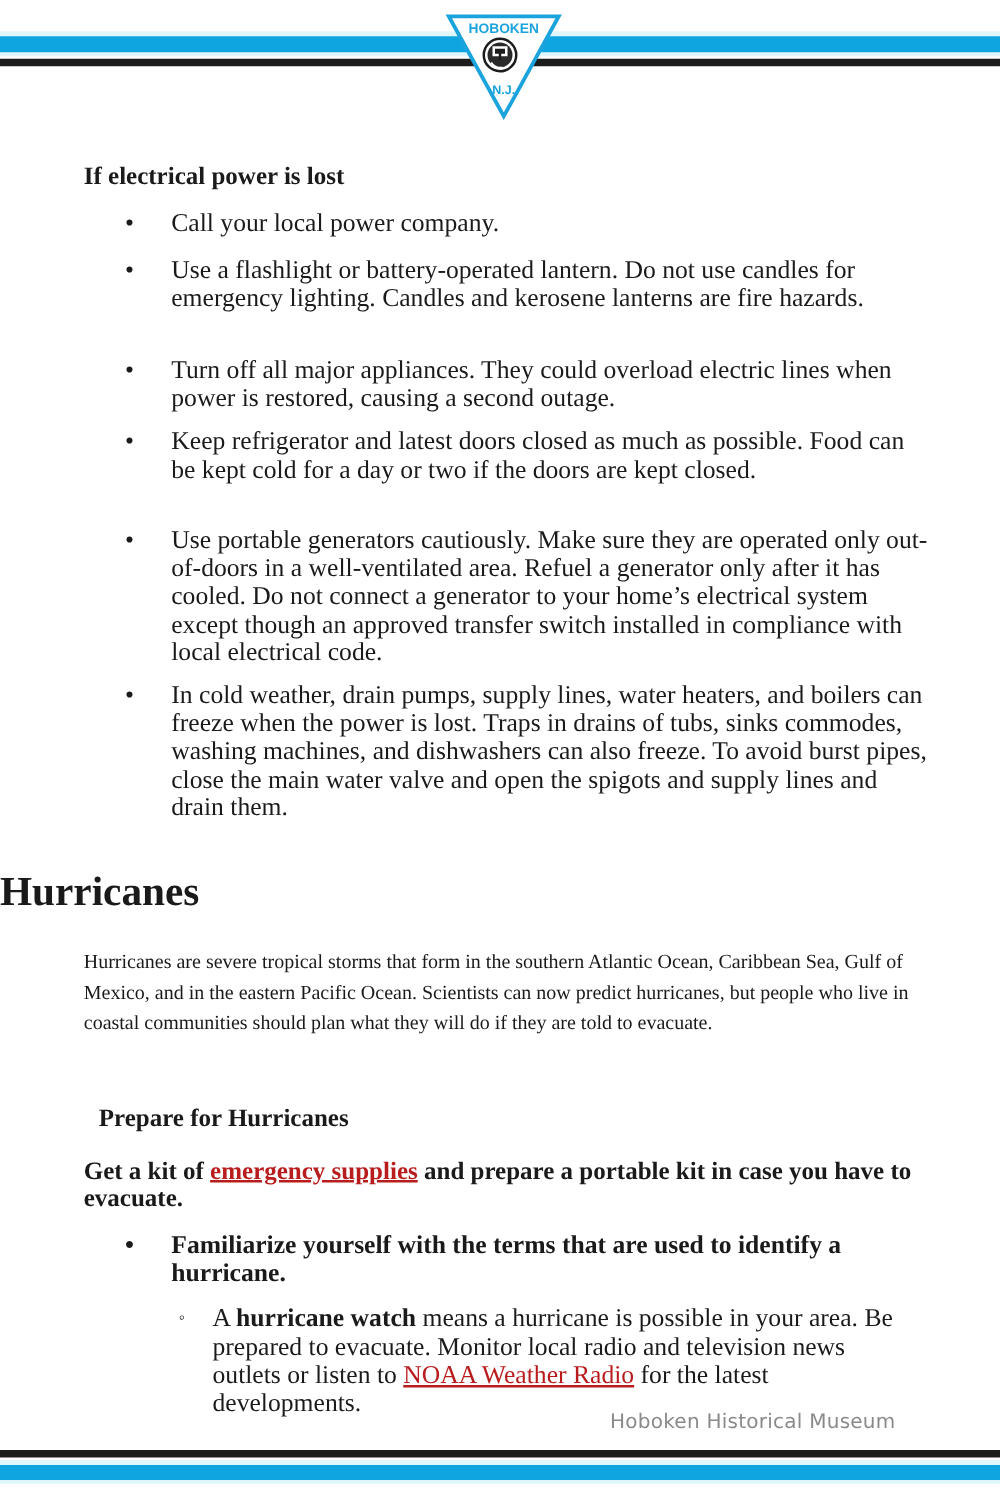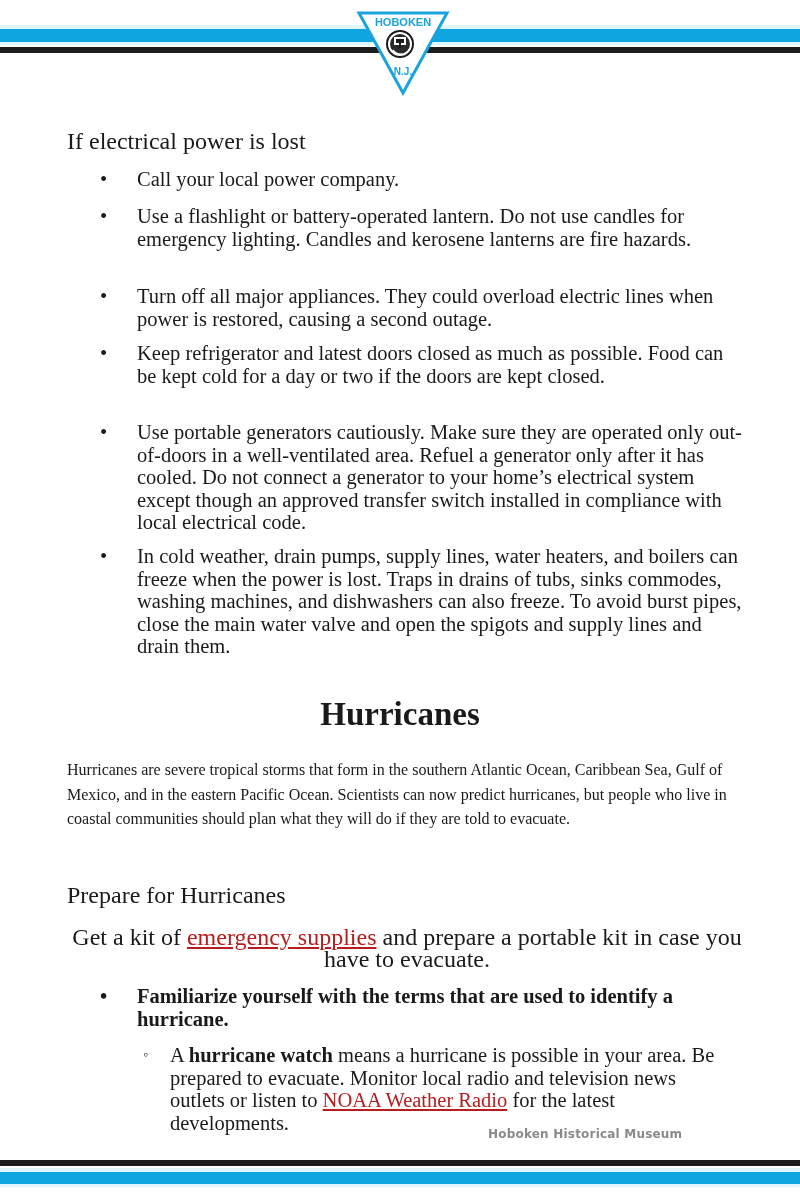--- a/index.html
+++ b/index.html
@@ -9,35 +9,35 @@
     font-family:"Liberation Serif", "DejaVu Serif", serif;
     color:#1a1a1a;
   }
   .stripe { position:absolute; left:0; width:800px; }
   .s-cyan-light { background:#dff6fb; }
   .s-blue { background:#0ea5e0; }
   .s-black { background:#1c1c1c; }
 
   .logo { position:absolute; left:356px; top:10px; width:94px; height:86px; }
 
-  .h-sub { position:absolute; left:67px; font-weight:normal; font-size:24px; line-height:22px;text-align:center; }
+  .h-sub { position:absolute; left:67px; font-weight:bold; font-size:20px; line-height:22px; }
   .bullet-list { position:absolute; left:67px; width:680px; }
   .b-item { position:absolute; left:0; width:680px; font-size:20.5px; line-height:22.5px; }
   .b-dot { position:absolute; left:33px; top:0; }
   .b-text { position:absolute; left:70px; top:0; width:610px; }
 
-  .title-h { position:absolute; left:0; width:800px; top:694px; text-align:center; font-weight:bold; font-size:33px; line-height:40px; }
+  .title-h { position:absolute; left:0; width:800px; top:694px; font-weight:bold; font-size:33px; line-height:40px; }
   .para { position:absolute; left:67px; top:758px; width:680px; font-size:16px; line-height:24.5px; }
 
   .link { color:#b91c1c; text-decoration:underline; }
 
   .watermark {
     position:absolute; left:488px; top:1127px;
     font-family:"DejaVu Sans", "Liberation Sans", sans-serif;
-    font-size:12px; color:#8a8a8a; letter-spacing:0.2px;font-weight:bold;
+    font-size:16px; color:#8a8a8a; letter-spacing:0.2px;
   }
 </style>
 </head>
 <body>
 
 <div class="stripe s-cyan-light" style="top:25px;height:4px;"></div>
 <div class="stripe s-blue" style="top:29px;height:13px;"></div>
 <div class="stripe s-cyan-light" style="top:42px;height:3px;"></div>
 <div class="stripe s-black" style="top:47px;height:6px;"></div>
 
@@ -79,21 +79,21 @@
   </div>
   <div class="b-item" style="top:545px;">
     <span class="b-dot">•</span>
     <span class="b-text">In cold weather, drain pumps, supply lines, water heaters, and boilers can freeze when the power is lost.  Traps in drains of tubs, sinks commodes, washing machines, and dishwashers can also freeze.  To avoid burst pipes, close the main water valve and open the spigots and supply lines and drain them.</span>
   </div>
 </div>
 
 <div class="title-h">Hurricanes</div>
 <div class="para">Hurricanes are severe tropical storms that form in the southern Atlantic Ocean, Caribbean Sea, Gulf of Mexico, and in the eastern Pacific Ocean. Scientists can now predict hurricanes, but people who live in coastal communities should plan what they will do if they are told to evacuate.</div>
 
-<div class="h-sub" style="top:884px;">Prepare for Hurricanes</div>
+<div class="h-sub" style="top:884px;margin-left:12px;">Prepare for Hurricanes</div>
 
 <div class="h-sub" style="top:926px; width:680px; line-height:22px;">
   <span>Get a kit of </span><a class="link" href="#">emergency supplies</a><span> and prepare a portable kit in case you have to evacuate.</span>
 </div>
 
 <div class="bullet-list" style="top:0;">
   <div class="b-item" style="top:985px; font-weight:bold;">
     <span class="b-dot">•</span>
     <span class="b-text">Familiarize yourself with the terms that are used to identify a hurricane.</span>
   </div>

